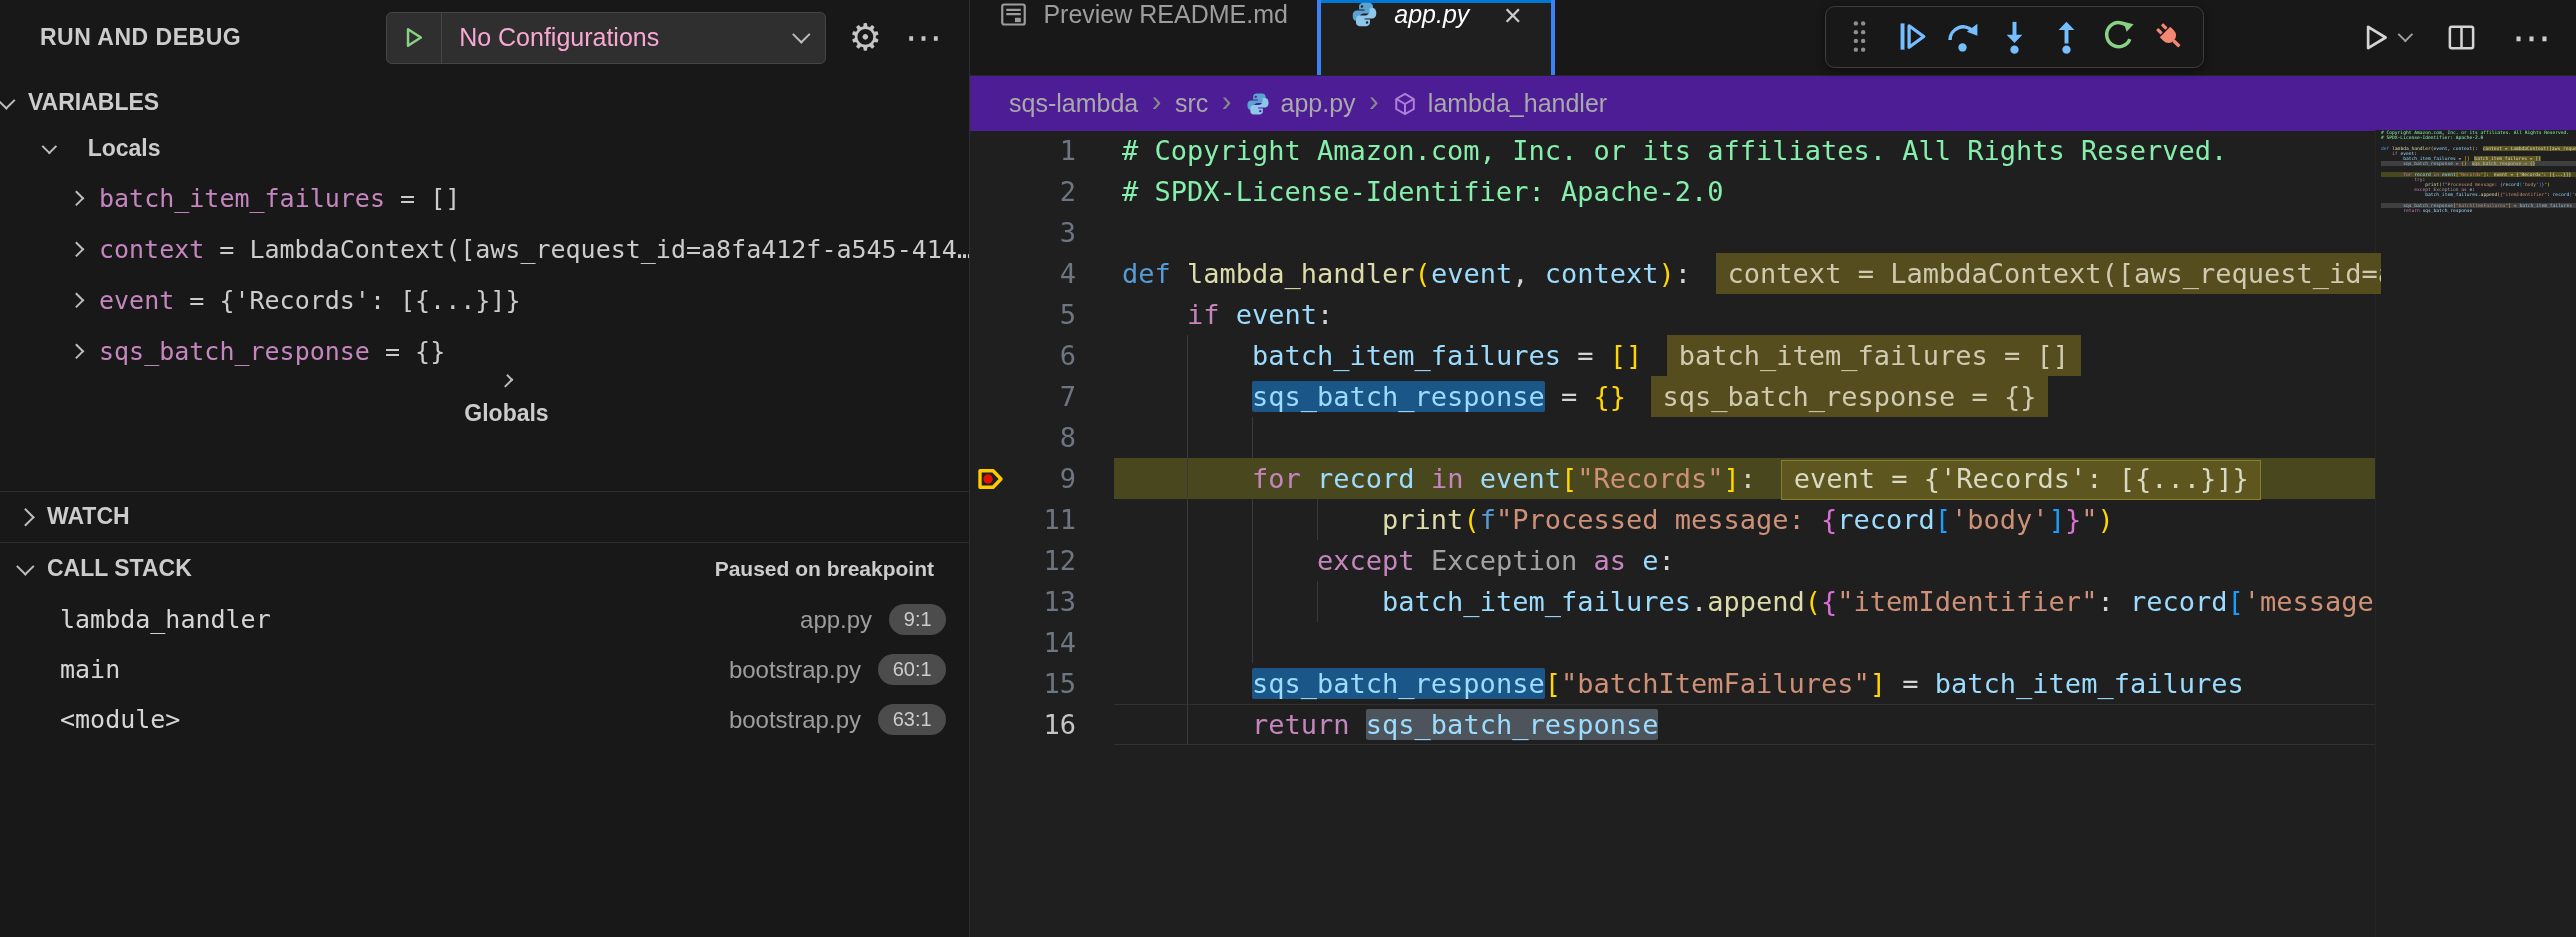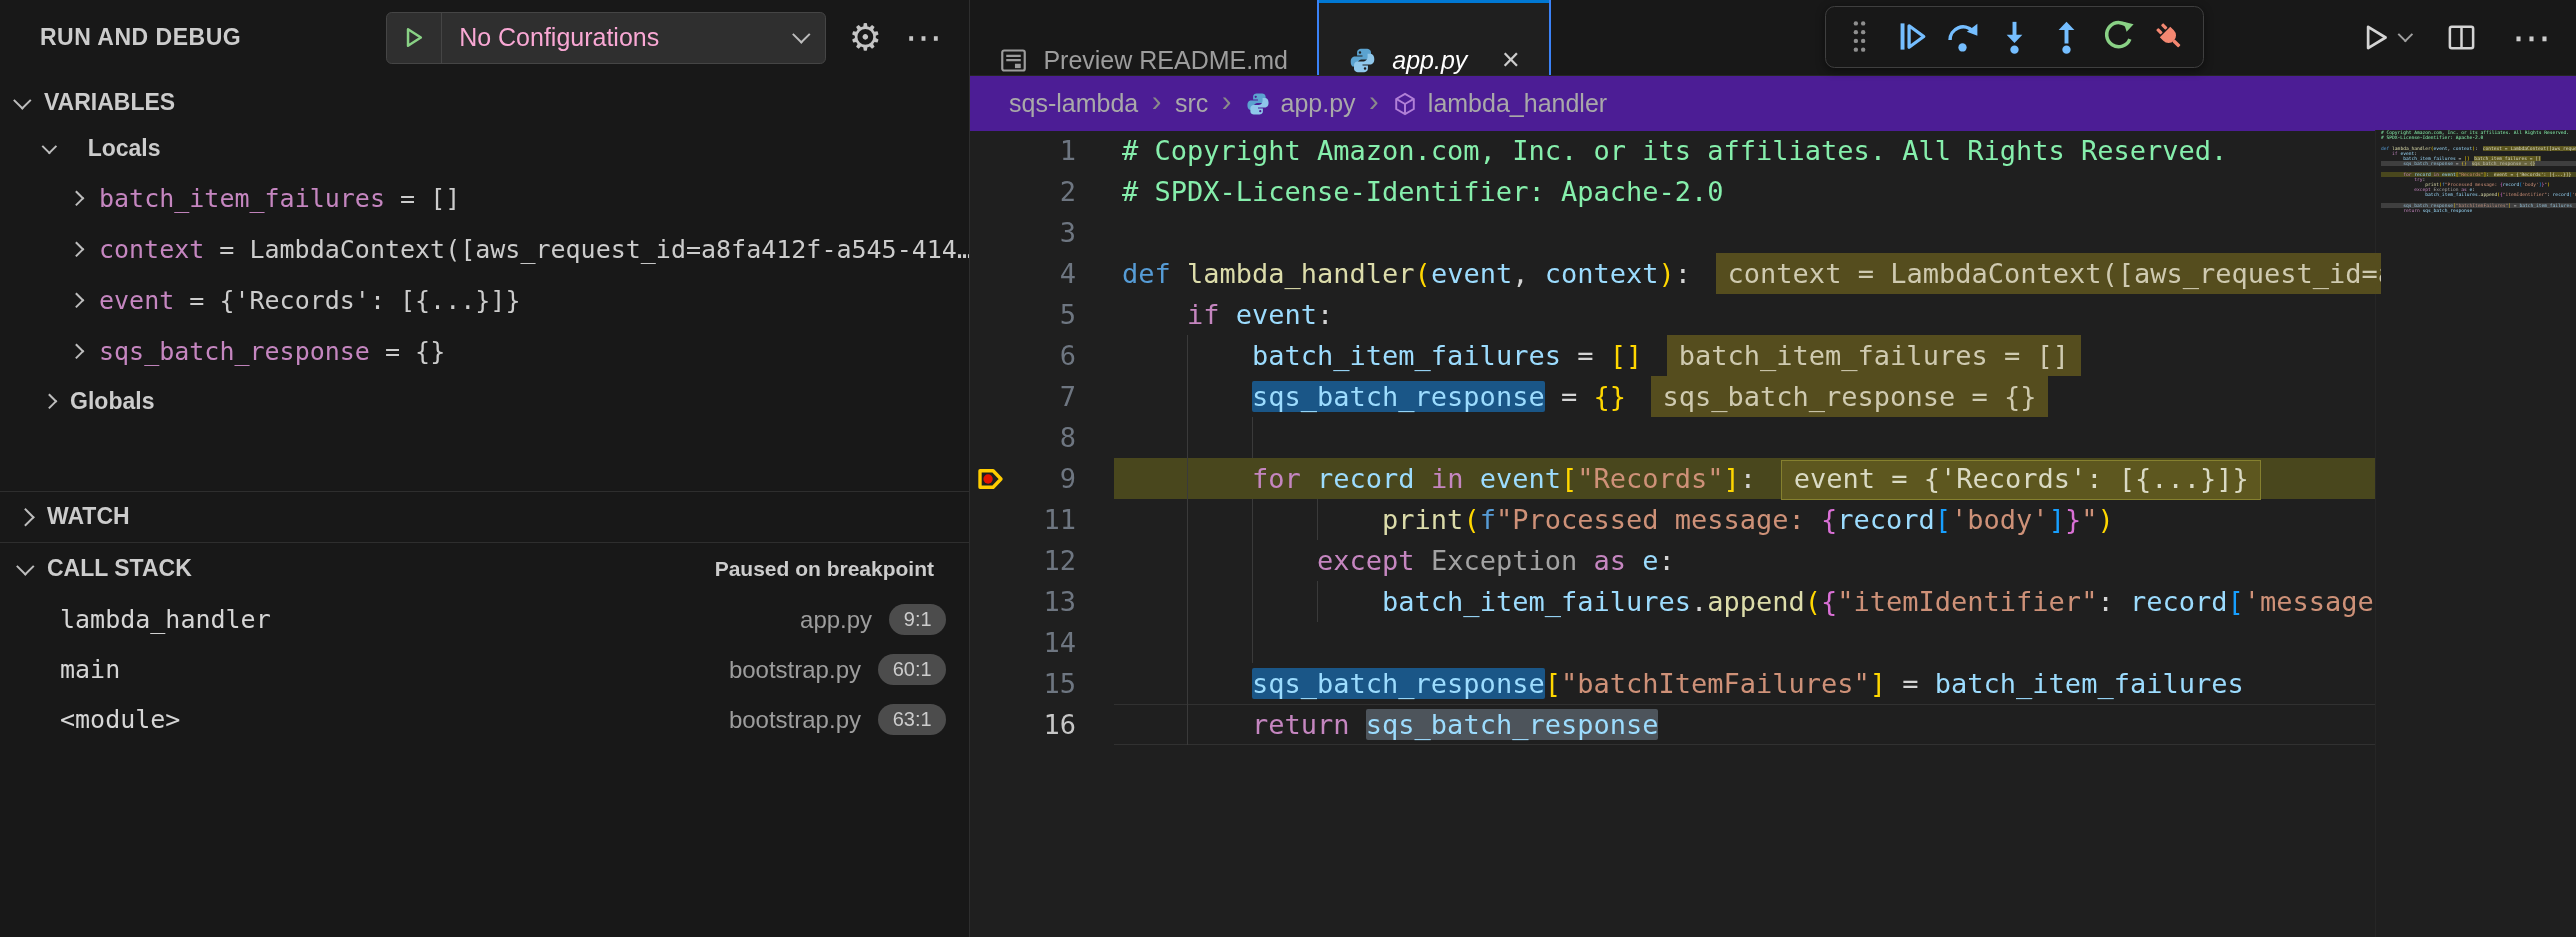--- a/index.html
+++ b/index.html
@@ -16,44 +16,44 @@
   .play-box{width:54px;height:100%;border-right:1px solid #454545;display:flex;align-items:center;justify-content:center;}
   .config-label{flex:1;padding-left:17.3px;font-size:25px;color:#f9a8d4;white-space:nowrap;}
   .config-chevron{padding-right:17.3px;display:flex;align-items:center;}
   .sb-action{margin-left:23px;font-size:37px;color:#c5c5c5;line-height:1;cursor:default;}
   .chev{display:inline-block;width:10.6px;height:10.6px;border-right:2.3px solid #bdbdbd;border-bottom:2.3px solid #bdbdbd;}
   .chev.down{transform:rotate(45deg);margin-top:-5.8px;}
   .chev.right{transform:rotate(-45deg);}
   .chev.small{width:8.7px;height:8.7px;border-width:2.1px;}
 
   .sec-header{display:flex;align-items:center;gap:15.4px;font-weight:700;font-size:23px;color:#cccccc;}
-  .hdr-variables{height:44px;margin-top:5.8px;margin-left:16px;}
+  .hdr-variables{height:44px;margin-top:5.8px;}
   .row-locals{height:48px;padding-left:44px;display:flex;align-items:center;gap:33px;font-weight:700;font-size:23px;}
   .var-row{height:51px;padding-left:71px;display:flex;align-items:center;gap:17.3px;
     font-family:"DejaVu Sans Mono",monospace;font-size:25px;white-space:nowrap;overflow:hidden;}
   .var-name{color:#c586c0;}
   .var-eq{color:#cccccc;}
   .var-value{color:#cccccc;overflow:hidden;text-overflow:clip;}
-  .row-globals{height:50px;padding-left:44px;display:flex;align-items:center;gap:15.4px;font-weight:700;font-size:23px;}
+  .row-globals{height:50px;padding-left:44px;display:flex;align-items:center;gap:15.4px;font-weight:700;font-size:23px;flex-direction:column;}
   .sb-gap{height:64px;}
   .divider{height:1px;background:#2e2e2e;}
   .row-watch{height:50px;padding-left:19px;}
   .row-callstack{height:52px;padding-left:19px;padding-right:35px;}
   .paused-text{margin-left:auto;font-size:21px;font-weight:700;color:#cccccc;}
   .frame-row{height:50px;display:flex;align-items:center;padding:0 23px 0 60px;}
   .frame-name{font-family:"DejaVu Sans Mono",monospace;font-size:25px;color:#d6d6d6;}
   .frame-right{margin-left:auto;display:flex;align-items:center;gap:17.3px;}
   .frame-file{font-size:24px;color:#9d9d9d;}
   .frame-badge{background:#4c4c4c;color:#cccccc;border-radius:17.3px;padding:3.9px 14.4px;font-size:20px;}
 
   
   .editor{flex:1;position:relative;background:#1f1f1f;overflow:hidden;}
   .tabbar{height:75px;background:#181818;display:flex;border-bottom:1px solid #252525;position:relative;}
-  .tab{display:flex;align-items:flex-end;gap:15.4px;padding:0 29px;font-size:25px;color:#9d9d9d;
-    border-right:2px solid #3b82f6;white-space:nowrap;}
+  .tab{display:flex;align-items:flex-start;gap:15.4px;padding:0 29px;font-size:25px;color:#9d9d9d;
+    border-right:4px solid #3b82f6;white-space:nowrap;}
   .tab.active{background:#1f1f1f;color:#ffffff;font-style:italic;box-shadow:inset 0 2.9px 0 #0078d4;}
   .tab .close{font-style:normal;font-size:31px;color:#cccccc;margin-left:19px;line-height:1;}
   .tab svg{width:29px;height:29px;}
 
   .debug-toolbar{position:absolute;left:855px;top:5.8px;height:60px;background:#181818;
     border:1px solid #3f3f3f;border-radius:9.6px;display:flex;align-items:center;gap:7.7px;
     padding:0 11.6px;z-index:6;box-shadow:0 2.9px 9.6px rgba(0,0,0,.45);}
   .dbtn{width:44px;height:44px;display:flex;align-items:center;justify-content:center;}
   .dbtn svg{width:35px;height:35px;}
 

